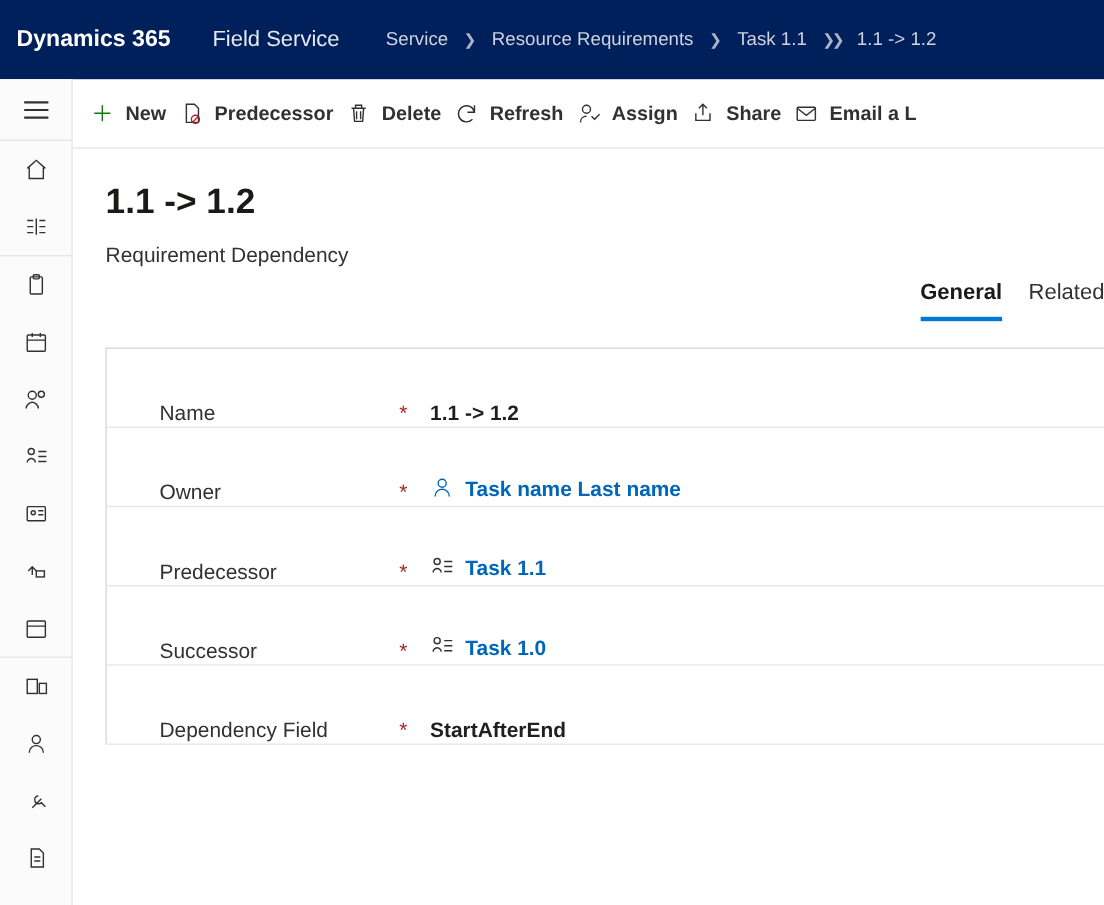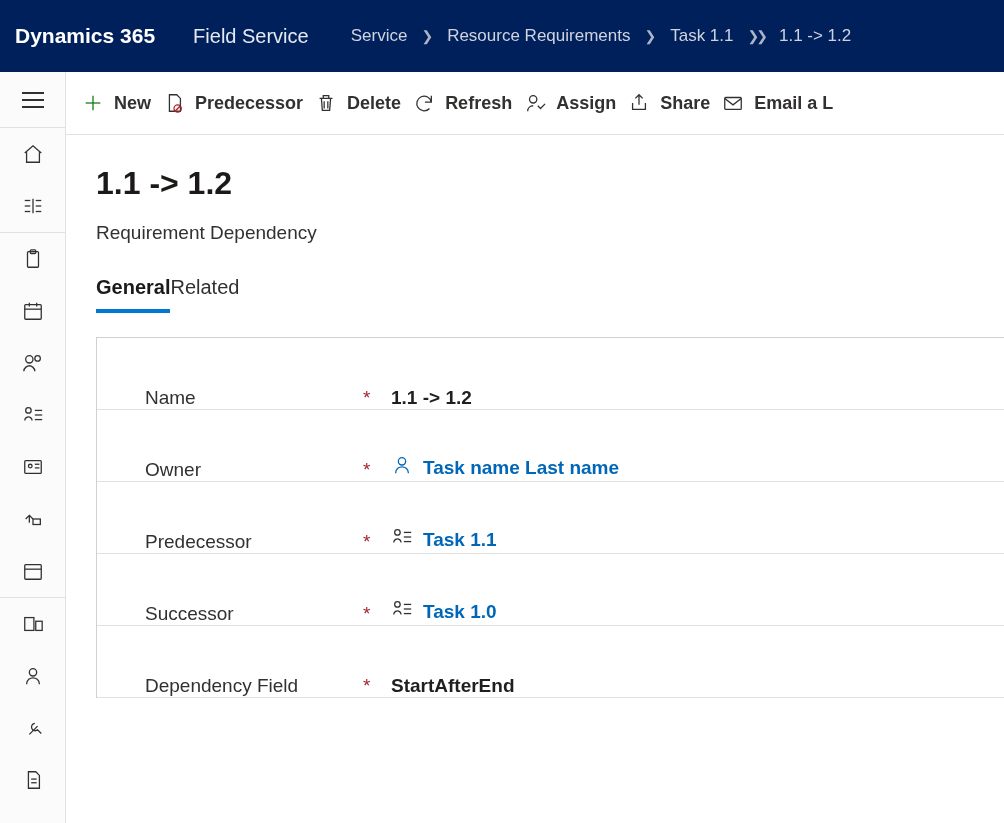--- a/index.html
+++ b/index.html
@@ -78,21 +78,21 @@
       white-space: nowrap;
     }
     .cmd svg { width: 22px; height: 22px; fill: none; stroke: #323130; stroke-width:1.4;}
     .cmd.new svg { stroke: #107c10; }
 
     
     .content { padding: 30px 0 0 30px; flex:1; overflow:hidden;}
     .record-title { font-size: 32px; font-weight: 700; color:#1b1a19;}
     .record-subtitle { font-size: 19px; margin-top: 20px; color:#323130;}
 
-    .tabs { margin-top: 32px; display: flex; border-bottom: none; }
+    .tabs { margin-top: 11px; display: flex; gap: 24px; border-bottom: none; justify-content: flex-end; }
     .tab { font-size: 20px; padding-bottom: 10px; cursor:pointer; color:#323130;}
     .tab.active { font-weight: 700; border-bottom: 4px solid #0078d4; color:#1b1a19;}
 
     
     .form-panel {
       margin-top: 24px;
       border: 1px solid #d2d0ce;
       border-right: none;
       border-bottom: none;
     }

